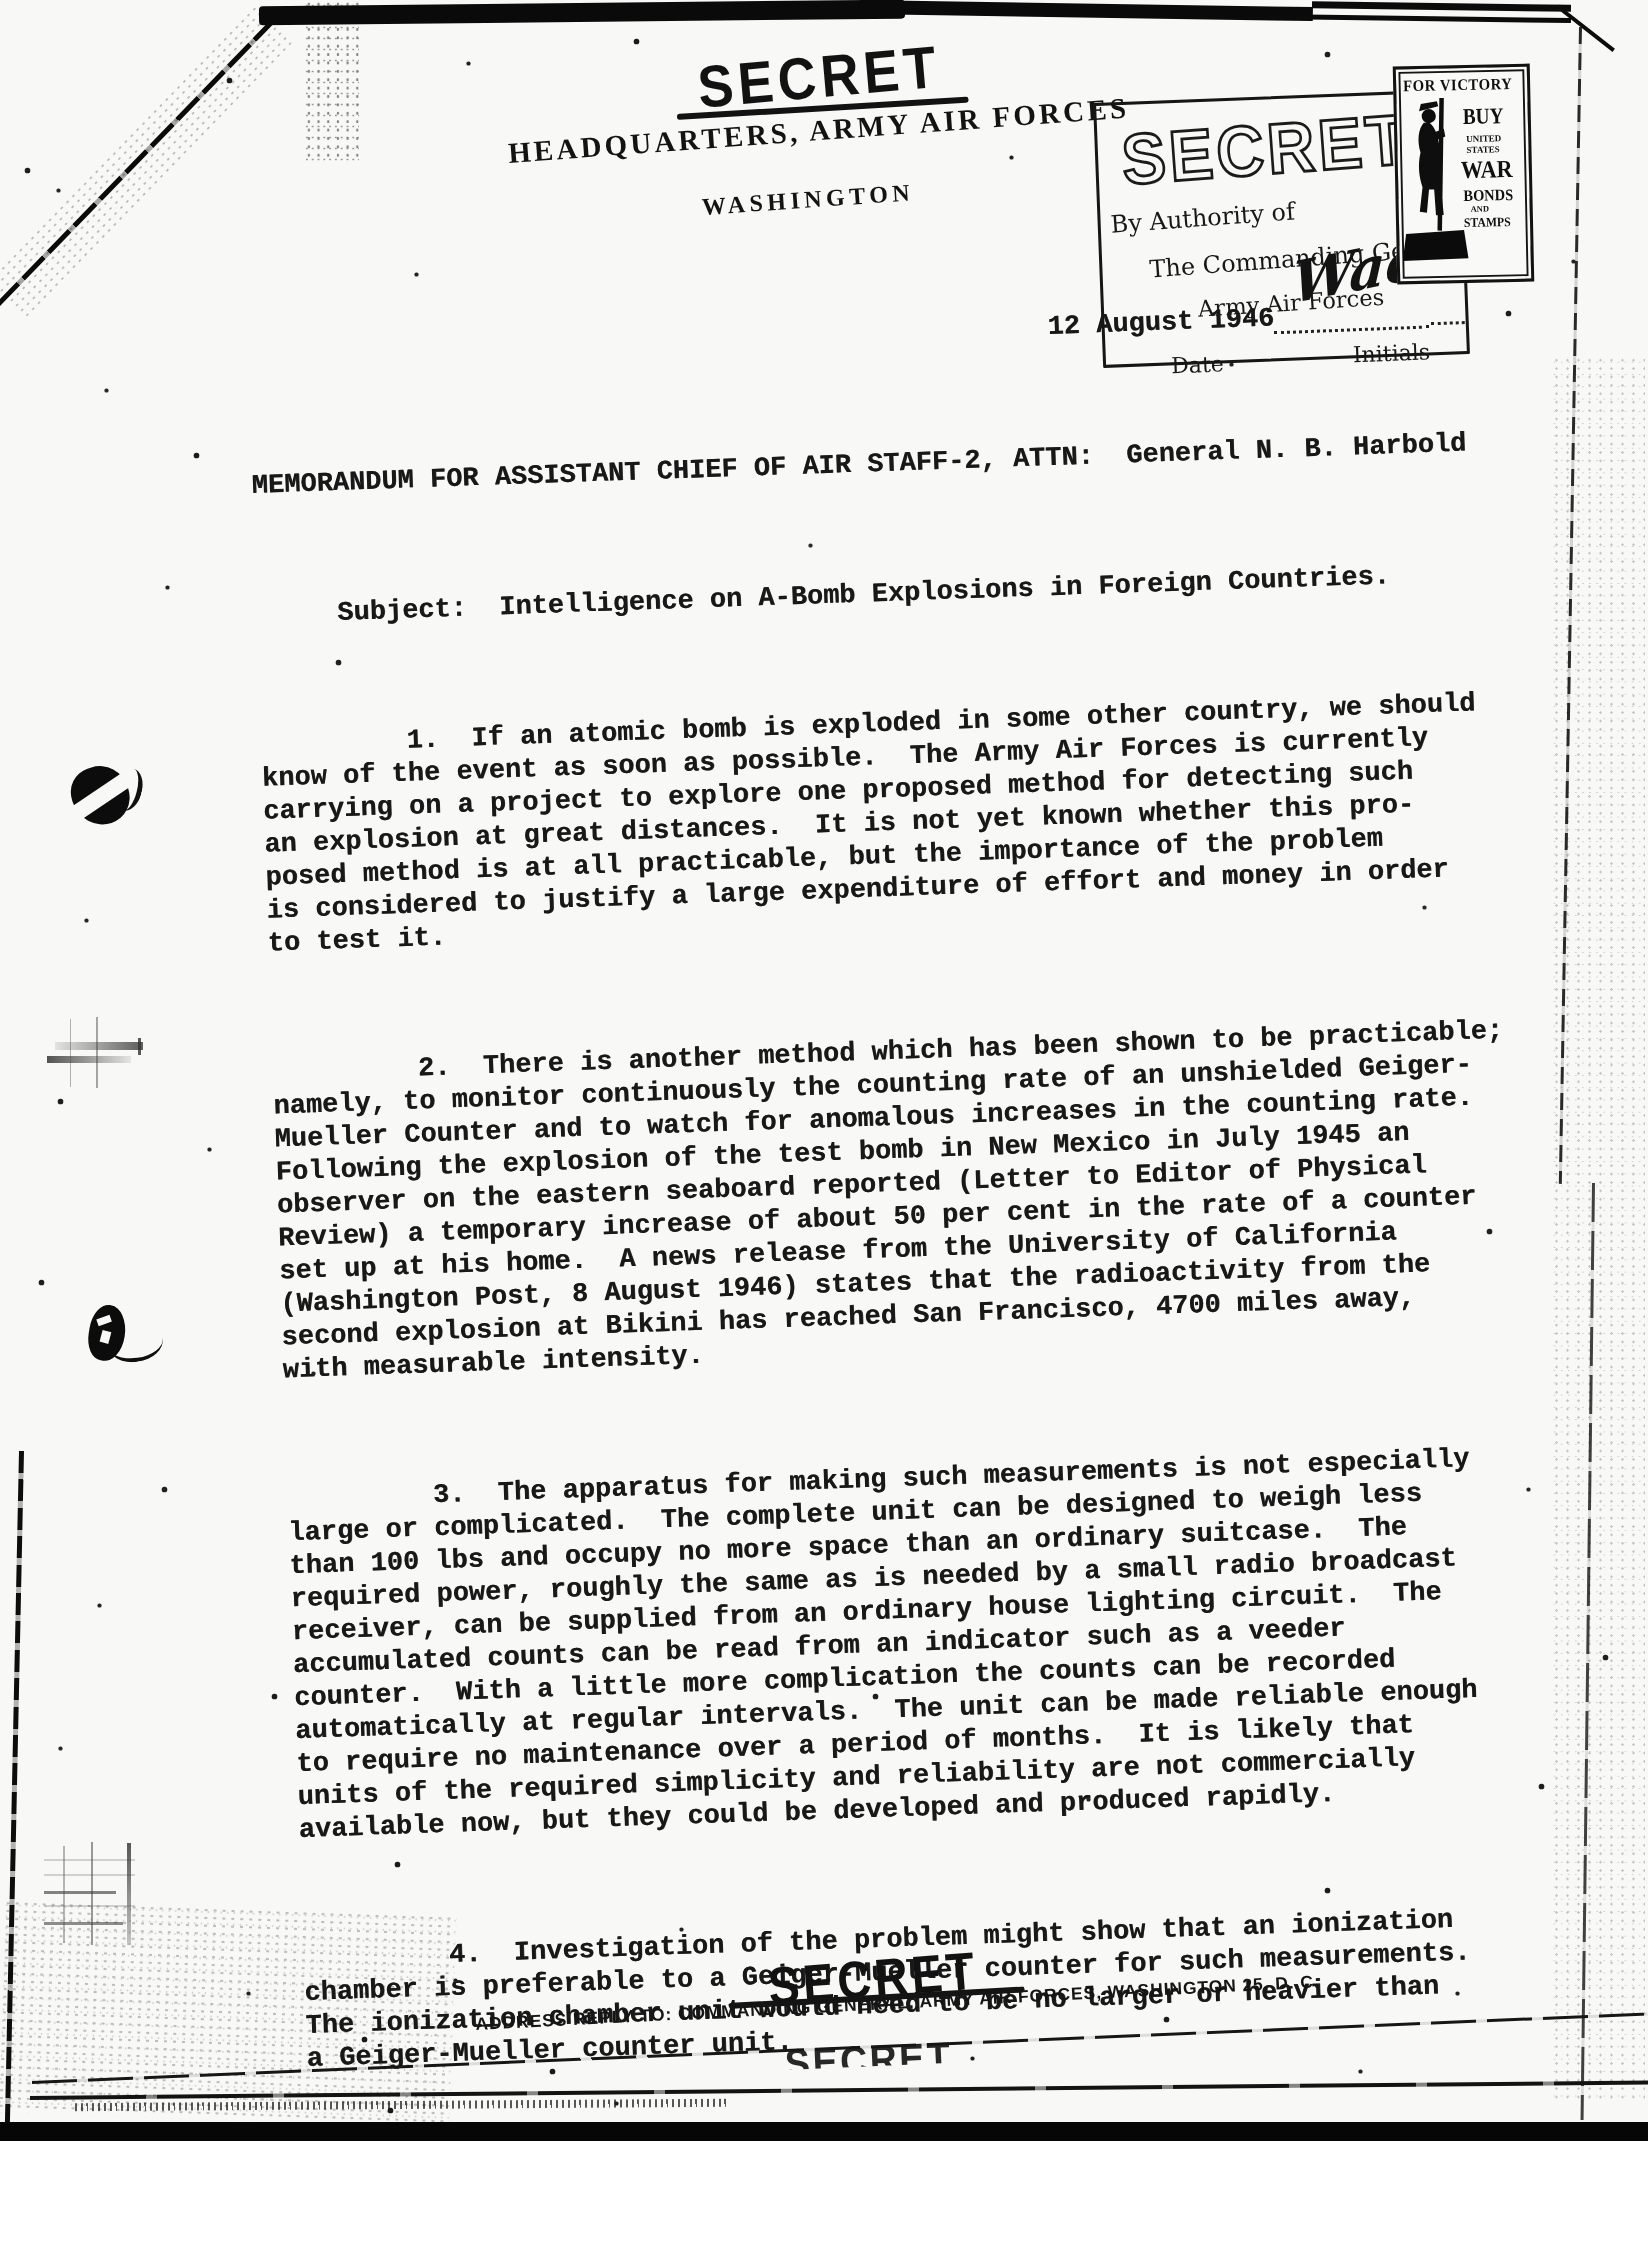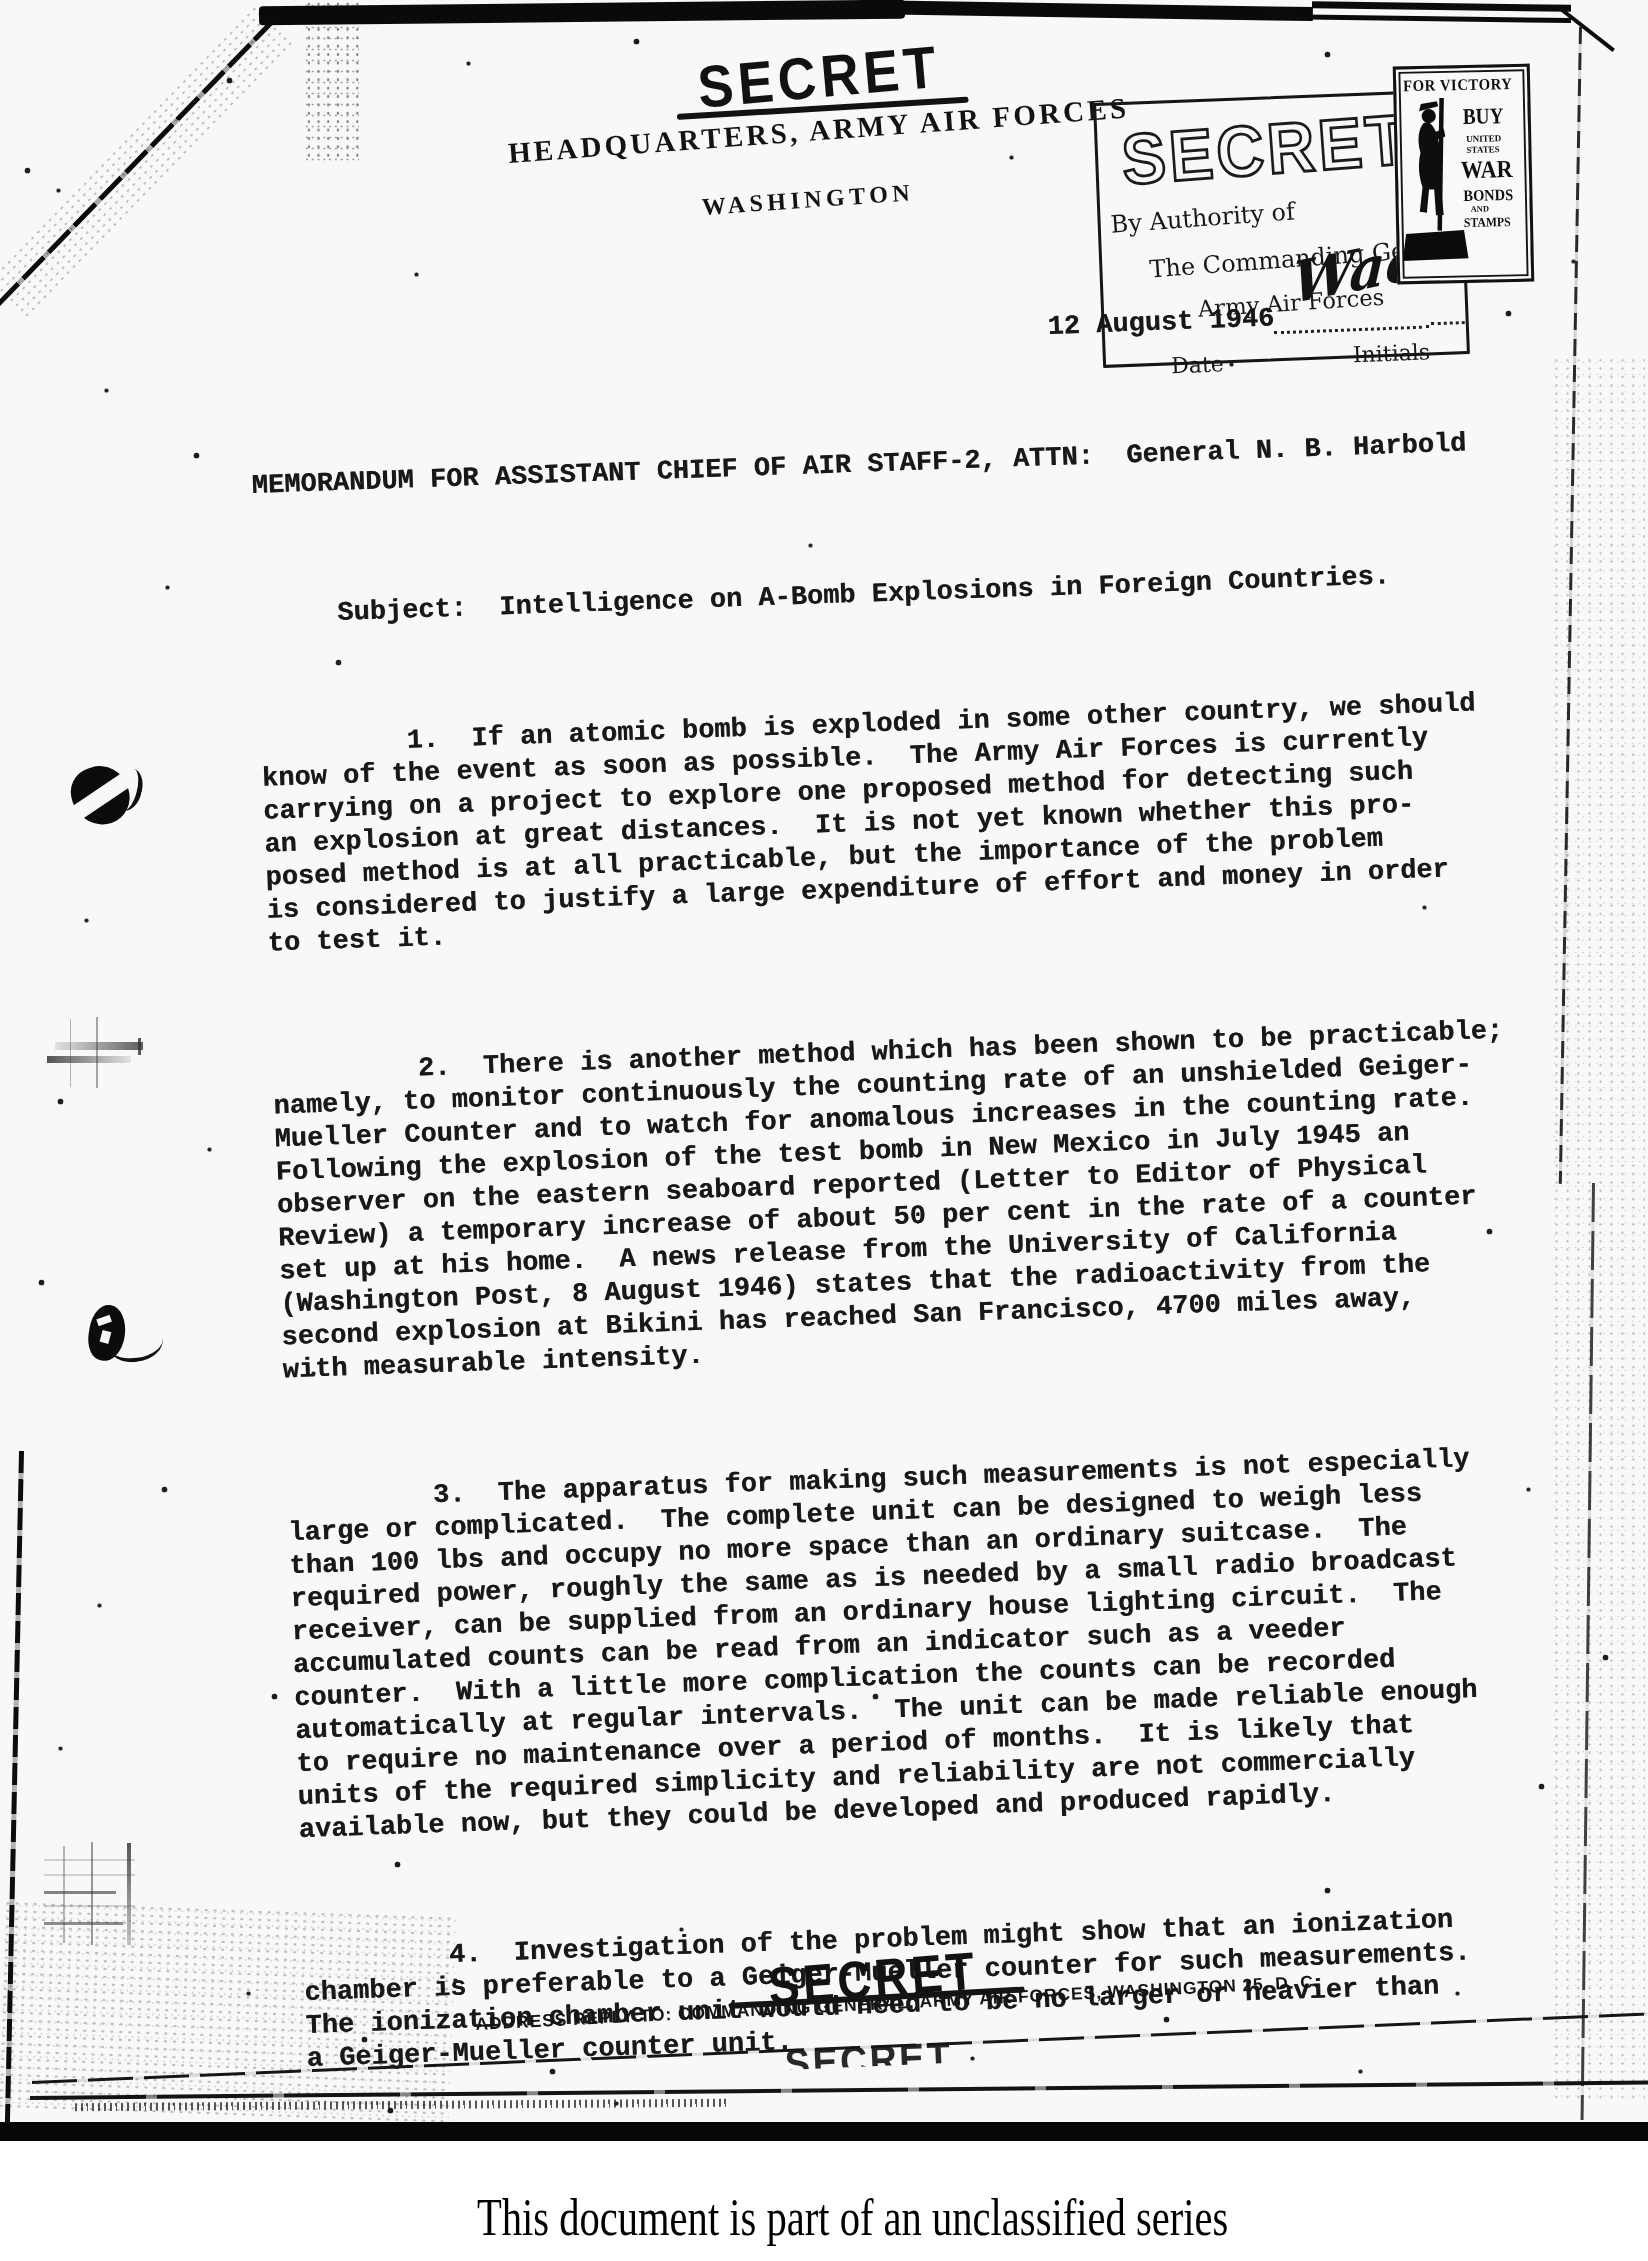--- a/index.html
+++ b/index.html
@@ -286,19 +286,16 @@
   <div class="abs" id="secret-bottom-strike"></div>
   <div class="abs" id="footer-line">ADDRESS REPLY TO: COMMANDING GENERAL, ARMY AIR FORCES, WASHINGTON 25, D. C.</div>
   <div class="abs secret-crossed" id="secret-ghost">SECRET</div>
 
   <div class="abs" id="line-a"></div>
   <div class="abs" id="line-b"></div>
   <div class="abs" id="line-b-fuzz"></div>
   <div class="abs" id="black-bar"></div>
 
   <div class="abs" id="caption-strip"></div>
-  <div class="abs" id="caption">
-    <span>This document is part of an unclassified series</span>
-  </div>
 
   <div class="abs" id="dots-1"></div>
 </div>
 
 
 </body></html>

